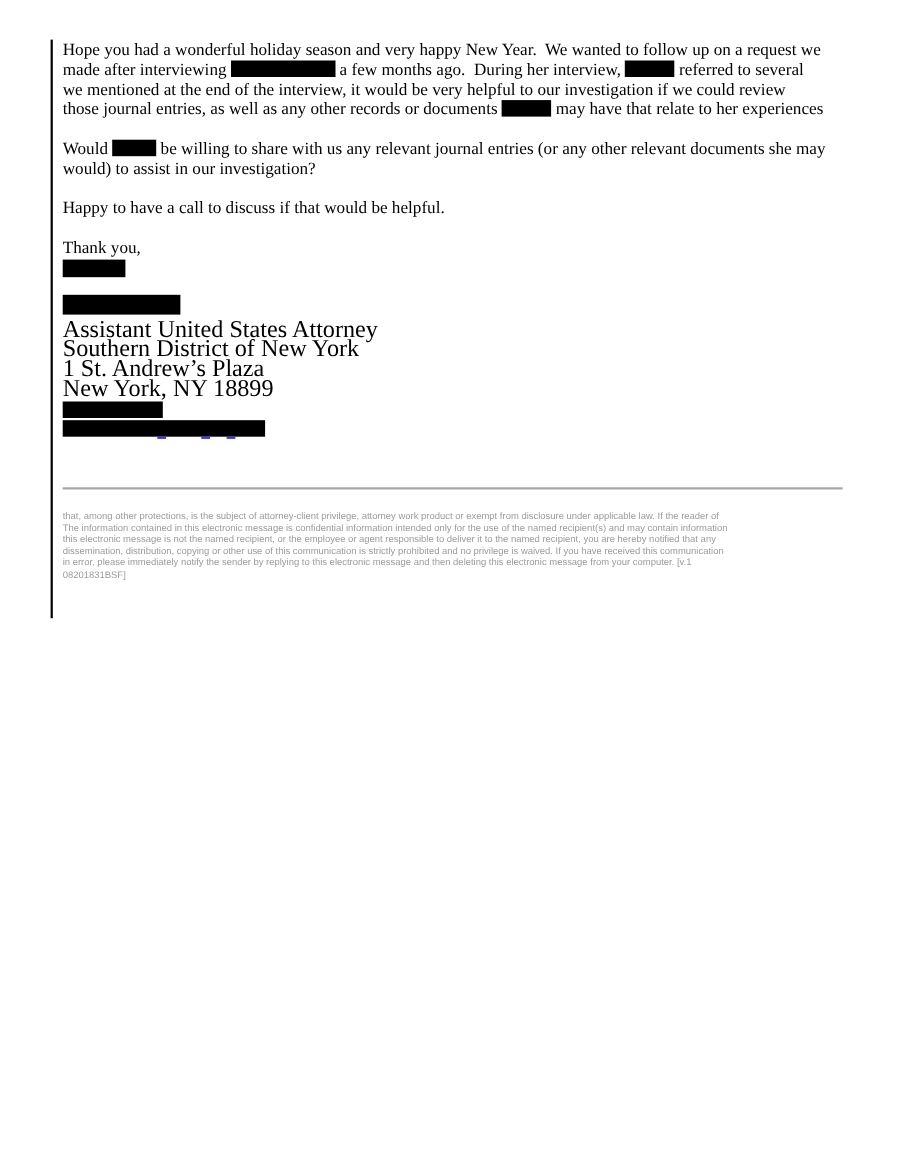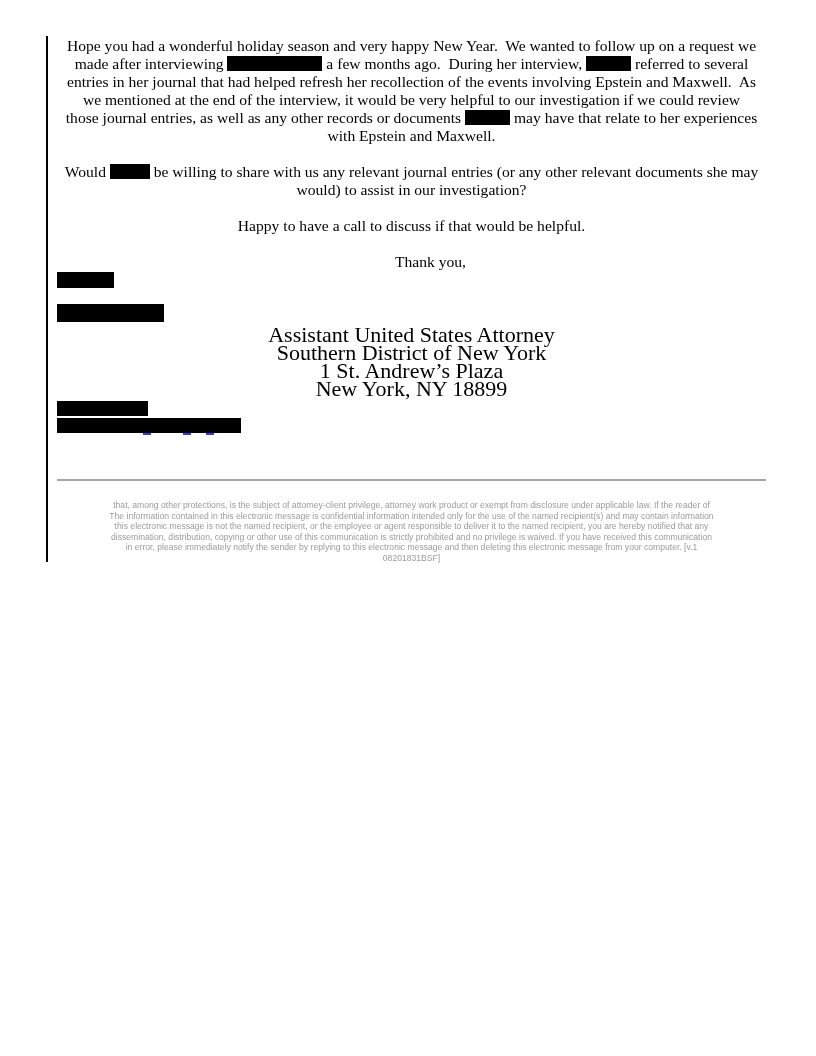--- a/index.html
+++ b/index.html
@@ -14,21 +14,20 @@
   .quote-bar{
     position:absolute;
     left:46px;top:36px;
     width:2px;height:526px;
     background:#000;
   }
   .content{
     position:absolute;
     left:57px;top:37px;
     width:709px;
-    text-align:center;
   }
   .para{
     font-size:15.6px;
     line-height:18px;
     margin:0 0 18px 0;
   }
   .bline{
     white-space:pre;
   }
   .redact{
@@ -77,36 +76,34 @@
 </head>
 <body>
 
 <div class="quote-bar"></div>
 
 <div class="content">
 
   <div class="para">
     <div class="bline"><span>Hope you had a wonderful holiday season and very happy New Year.  We wanted to follow up on a request we</span></div>
     <div class="bline"><span>made after interviewing </span><span class="redact r-interviewee"></span><span> a few months ago.  During her interview, </span><span class="redact r-name-short"></span><span> referred to several</span></div>
-    <div class="bline"><span>entries in her journal that had helped refresh her recollection of the events involving Epstein and Maxwell.  As</span></div>
     <div class="bline"><span>we mentioned at the end of the interview, it would be very helpful to our investigation if we could review</span></div>
     <div class="bline"><span>those journal entries, as well as any other records or documents </span><span class="redact r-docs"></span><span> may have that relate to her experiences</span></div>
-    <div class="bline"><span>with Epstein and Maxwell.</span></div>
   </div>
 
   <div class="para">
     <div class="bline"><span>Would </span><span class="redact r-would"></span><span> be willing to share with us any relevant journal entries (or any other relevant documents she may</span></div>
     <div class="bline"><span>would) to assist in our investigation?</span></div>
   </div>
 
   <div class="para">
     <div class="bline"><span>Happy to have a call to discuss if that would be helpful.</span></div>
   </div>
 
-  <div class="para" style="margin-bottom:0;margin-left:38px;">
+  <div class="para" style="margin-bottom:0;">
     <div class="bline"><span>Thank you,</span></div>
   </div>
 
   <div class="redact-block r-sig-first"></div>
 
   <div class="redact-block r-sig-full"></div>
 
   <div class="sigline">Assistant United States Attorney</div>
   <div class="sigline">Southern District of New York</div>
   <div class="sigline">1 St. Andrew’s Plaza</div>

